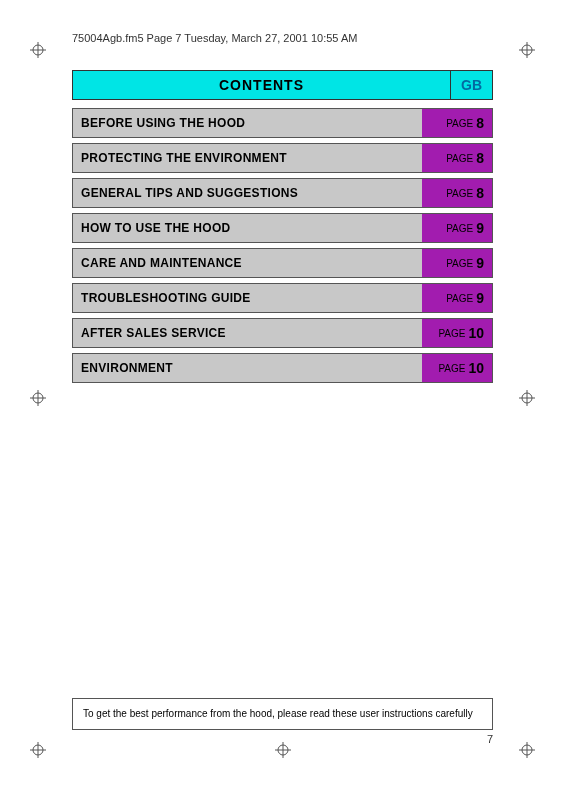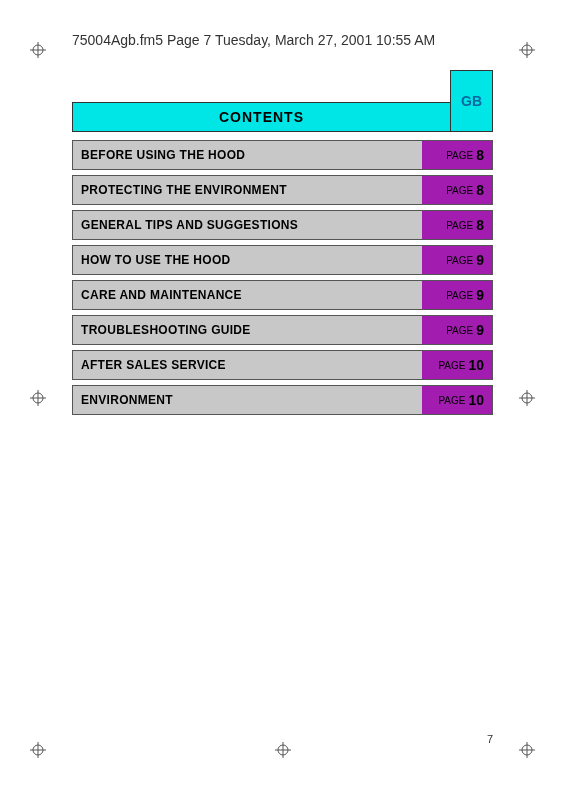--- a/index.html
+++ b/index.html
@@ -69,21 +69,20 @@
       padding: 6px 10px;
       font-weight: bold;
       font-size: 14px;
       letter-spacing: 1px;
       color: #000;
       display: flex;
       align-items: center;
       justify-content: center;
       border: 1.5px solid #333;
       border-right: none;
-      margin-top: 32px;
     }
 
     .contents-gb {
       background: #00e5e5;
       padding: 6px 10px;
       font-weight: bold;
       font-size: 14px;
       color: #0369a1;
       display: flex;
       align-items: center;
@@ -156,21 +155,21 @@
       right: 72px;
       font-size: 11px;
       color: #333;
     }
 
     
     .header-text {
       position: absolute;
       top: 32px;
       left: 72px;
-      font-size: 14px;
+      font-size: 11px;
       color: #333;
     }
   </style>
 </head>
 <body>
 
 <div class="page">
 
   <div class="header-text">75004Agb.fm5  Page 7  Tuesday, March 27, 2001  10:55 AM</div>
 
@@ -285,16 +284,17 @@
           <div class="toc-label">ENVIRONMENT</div>
           <div class="toc-page">
             <span class="page-word">PAGE </span>
             <span class="page-num">10</span>
           </div>
         </div>
       </div>
 
   </div>
 
+  <div class="footer-note">To get the best performance from the hood, please read these user instructions carefully</div>
 
   <div class="page-number">7</div>
 
 </div>
 
 </body></html>

